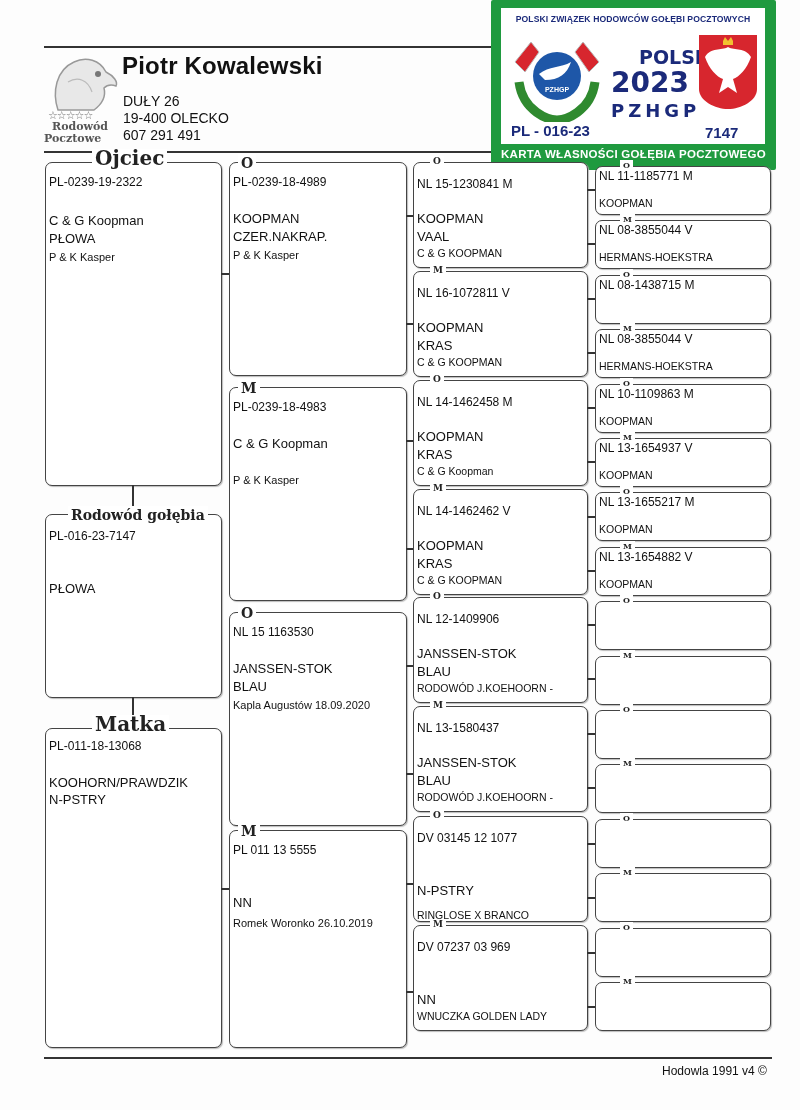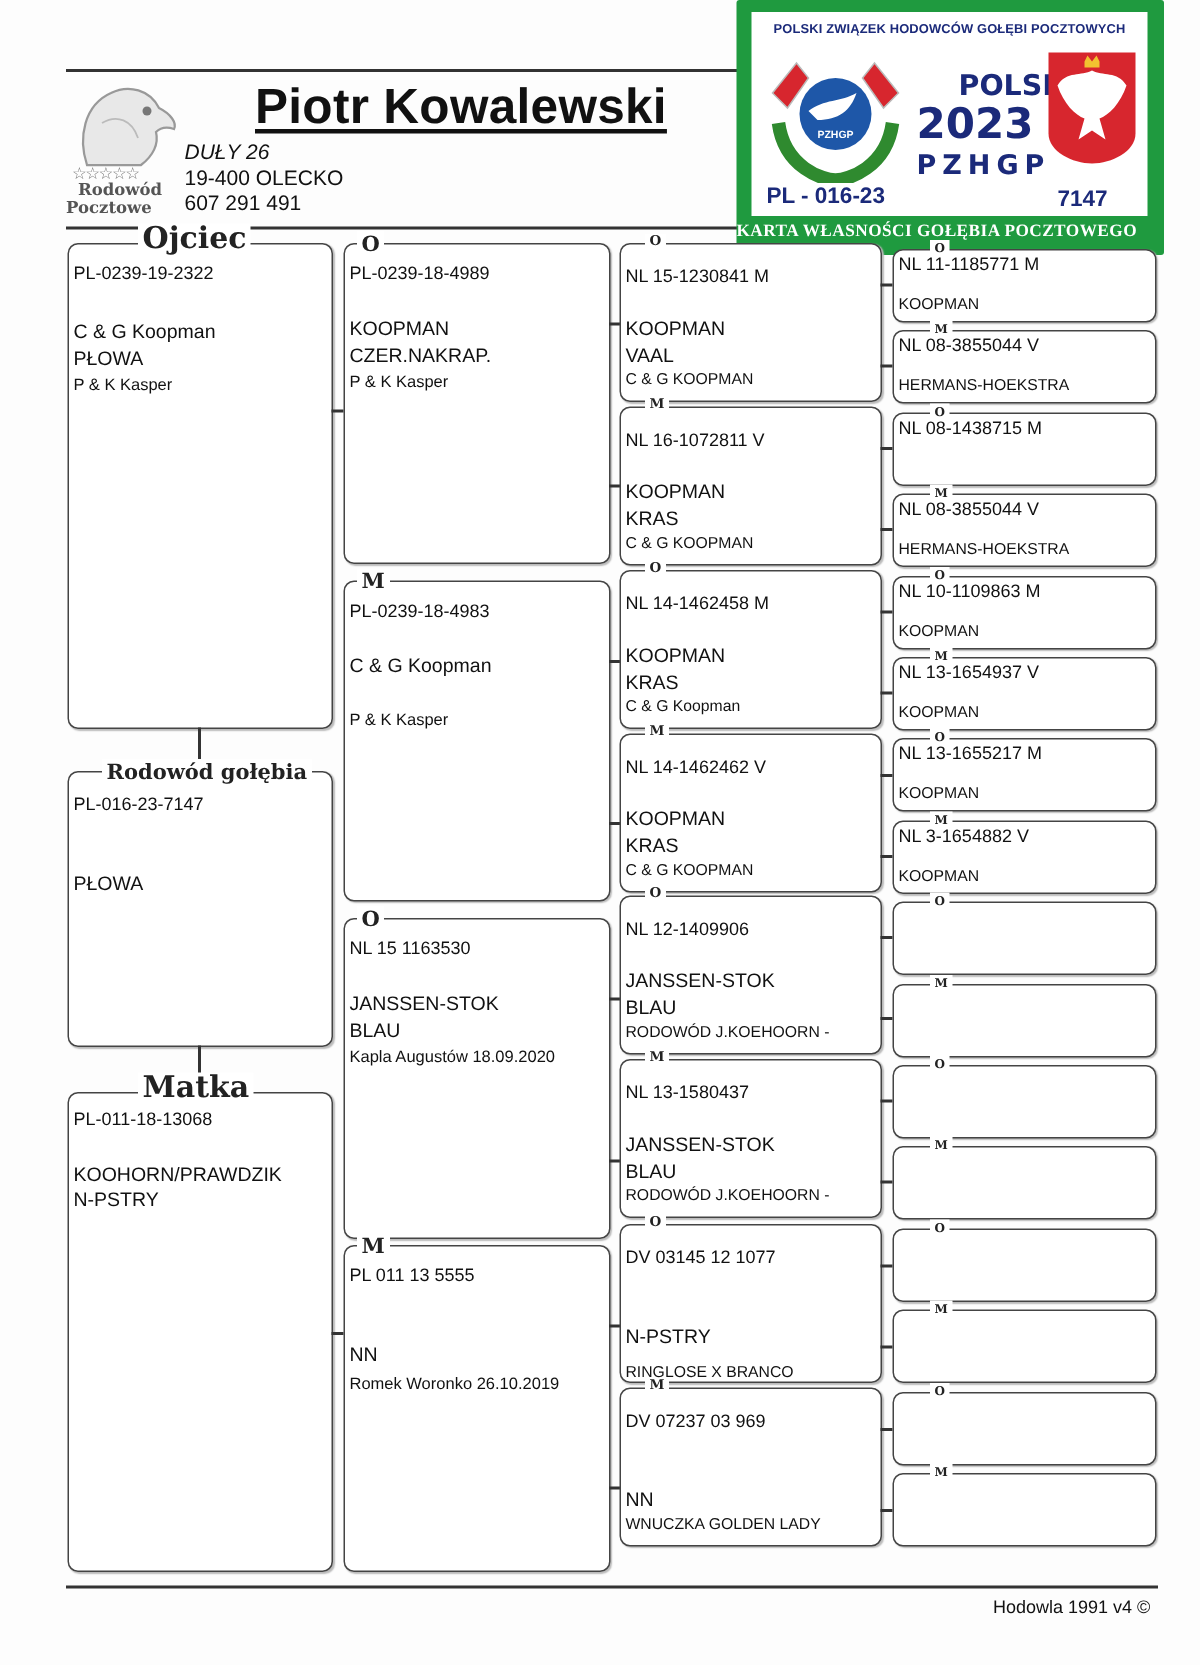--- a/index.html
+++ b/index.html
@@ -1,34 +1,34 @@
 <!DOCTYPE html>
 <html><head>
 <meta charset="utf-8">
 <style>
   html,body{margin:0;padding:0;}
   body{width:800px;height:1110px;background:#fdfdfd;position:relative;overflow:hidden;font-family:"Liberation Sans",sans-serif;color:#111;}
   .abs{position:absolute;}
   .hr{position:absolute;height:2px;background:#333;}
   .logo{left:48px;top:52px;width:72px;height:94px;}
-  .owner-name{left:122px;top:52px;font-size:33px;font-weight:bold;text-decoration:underline;text-underline-offset:4px;letter-spacing:0.2px;margin-left:48px;}
+  .owner-name{left:122px;top:52px;font-size:24px;font-weight:bold;text-underline-offset:4px;letter-spacing:0.2px;}
   .owner-line{left:123px;font-size:14px;}
   .box{position:absolute;border:1.6px solid #444;border-radius:7px;background:#fff;box-shadow:1px 1px 1px #bbb;}
   .box .lbl{position:absolute;top:-11px;background:#fff;font-family:"DejaVu Serif","Liberation Serif",serif;font-weight:bold;padding:0 3px;line-height:18px;color:#222;}
   .lbl.big{font-size:20px;top:-14px;left:46px;}
   .lbl.med{font-size:14px;top:-9px;left:8px;}
   .lbl.sm{font-size:9px;top:-7px;left:16px;line-height:11px;}
   .lbl.xs{font-size:8px;top:-7px;left:24px;line-height:10px;}
   .t{position:absolute;left:3px;white-space:nowrap;}
   .f14{font-size:12px;} .f13{font-size:13px;} .f11{font-size:11px;} .f10{font-size:10.5px;}
   .conn{position:absolute;background:#333;}
   .card{left:491px;top:0;width:285px;height:170px;background:#1f9a3f;border-radius:2px;}
   .card-inner{position:absolute;left:10px;top:8px;width:264px;height:136px;background:#fff;}
   .card .top{position:absolute;left:0;width:264px;top:6px;text-align:center;font-size:8.6px;color:#1b2a7a;font-weight:bold;letter-spacing:0.1px;}
-  .card .bottom{position:absolute;left:0;width:285px;top:148px;text-align:left;font-size:11.5px;color:#fff;font-weight:bold;letter-spacing:0.3px;font-family:Liberation Serif, serif;}
+  .card .bottom{position:absolute;left:0;width:285px;top:148px;text-align:center;font-size:11.5px;color:#fff;font-weight:bold;letter-spacing:0.3px;}
   .card .polska{position:absolute;left:110px;top:40px;width:76px;text-align:center;color:#1b2a7a;font-weight:bold;font-family:"DejaVu Sans",sans-serif;}
   .footer{left:662px;top:1064px;font-size:12px;}
 </style>
 </head>
 <body>
 
 <div class="hr" style="left:44px;top:46px;width:450px;"></div>
 <div class="hr" style="left:44px;top:151px;width:728px;"></div>
 <div class="hr" style="left:44px;top:1057px;width:728px;height:1.5px;"></div>
 
@@ -37,21 +37,21 @@
     <path d="M10 58 C4 40 8 18 26 10 C38 4 52 8 58 20 C66 24 70 30 68 34 C62 32 58 34 56 36 C58 44 54 52 46 58 Z" fill="#e8e8e8" stroke="#999" stroke-width="1.5"></path>
     <circle cx="50" cy="22" r="3" fill="#777"></circle>
     <path d="M20 30 C30 24 40 28 44 40" fill="none" stroke="#bbb" stroke-width="1.2"></path>
   </svg>
   <div style="position:absolute;left:0;top:57px;font-size:11px;color:#777;letter-spacing:-1px;">☆☆☆☆☆</div>
   <div style="position:absolute;left:4px;top:68px;font-family:'DejaVu Serif',serif;font-weight:bold;font-size:11px;color:#555;">Rodowód</div>
   <div style="position:absolute;left:-4px;top:80px;font-family:'DejaVu Serif',serif;font-weight:bold;font-size:11px;color:#555;">Pocztowe</div>
 </div>
 
 <div class="abs owner-name">Piotr Kowalewski</div>
-<div class="abs owner-line" style="top:93px;font-style:italic;">DUŁY 26</div>
+<div class="abs owner-line" style="top:93px;">DUŁY 26</div>
 <div class="abs owner-line" style="top:110px;">19-400 OLECKO</div>
 <div class="abs owner-line" style="top:127px;">607 291 491</div>
 
 <div class="abs card">
   <div class="card-inner">
     <div class="top">POLSKI ZWIĄZEK HODOWCÓW GOŁĘBI POCZTOWYCH</div>
     <svg class="abs" style="left:8px;top:24px;" width="96" height="90" viewBox="0 0 96 90">
       <path d="M6 30 L22 10 L30 20 L16 40 Z" fill="#d7262e" stroke="#bbb"></path>
       <path d="M90 30 L74 10 L66 20 L80 40 Z" fill="#d7262e" stroke="#bbb"></path>
       <path d="M10 50 C14 80 40 88 48 88 C56 88 82 80 86 50" fill="none" stroke="#2f8a2f" stroke-width="9"></path>
@@ -243,21 +243,21 @@
       <div class="t f14" style="top: 2px;">NL 13-1654937 V</div>
       <div class="t f10" style="top: 30px;">KOOPMAN</div>
     </div>
     <div class="box" style="left: 595px; top: 492.4px; width: 174px; height: 47px;">
       <div class="lbl xs">O</div>
       <div class="t f14" style="top: 2px;">NL 13-1655217 M</div>
       <div class="t f10" style="top: 30px;">KOOPMAN</div>
     </div>
     <div class="box" style="left: 595px; top: 546.8px; width: 174px; height: 47px;">
       <div class="lbl xs">M</div>
-      <div class="t f14" style="top: 2px;">NL 3-1654882 V</div>
+      <div class="t f14" style="top: 2px;">NL 13-1654882 V</div>
       <div class="t f10" style="top: 30px;">KOOPMAN</div>
     </div>
     <div class="box" style="left: 595px; top: 601.2px; width: 174px; height: 47px;">
       <div class="lbl xs">O</div>
       <div class="t f14" style="top: 2px;"></div>
       <div class="t f10" style="top: 30px;"></div>
     </div>
     <div class="box" style="left: 595px; top: 655.6px; width: 174px; height: 47px;">
       <div class="lbl xs">M</div>
       <div class="t f14" style="top: 2px;"></div>

